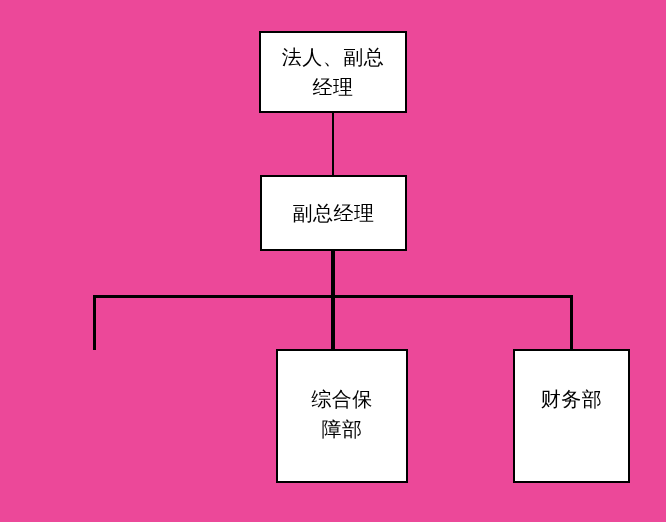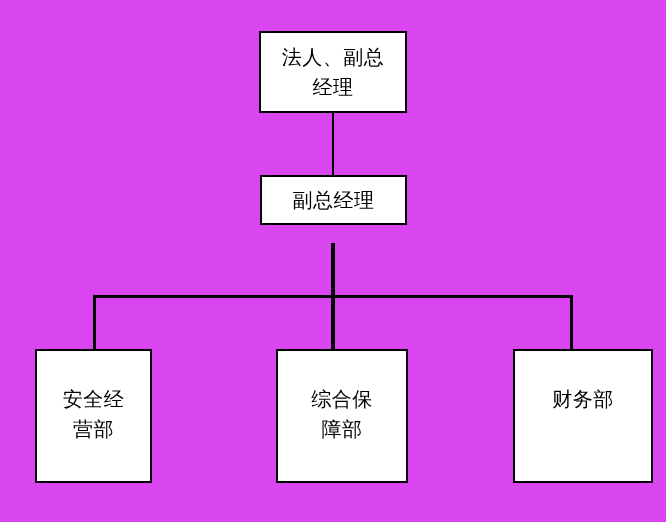--- a/index.html
+++ b/index.html
@@ -8,21 +8,21 @@
     padding: 0;
     background: #ffffff;
   }
   body {
     font-family: "Liberation Sans", "DejaVu Sans", sans-serif;
   }
   #chart-canvas {
     position: relative;
     width: 666px;
     height: 522px;
-    background: #d946ef;
+    background: #ec4899;
     overflow: hidden;
   }
   .node-box {
     position: absolute;
     box-sizing: border-box;
     background: #ffffff;
     border: 2px solid #000000;
     display: flex;
     justify-content: center;
     z-index: 3;
@@ -111,31 +111,27 @@
 
   <div class="connector" id="drop-center"></div>
 
   <div class="connector" id="drop-right"></div>
 
   <div class="node-box v-center" style="left:259px; top:31px; width:148px; height:82px;">
     <span class="node-label">法人、副总
 经理</span>
   </div>
 
-  <div class="node-box v-center" style="left:260px; top:175px; width:147px; height:50px;">
+  <div class="node-box v-center" style="left:260px; top:175px; width:147px; height:76px;">
     <span class="node-label">副总经理</span>
   </div>
 
-  <div class="node-box v-upper" style="left:35px; top:349px; width:117px; height:134px;">
-    <span class="node-label">安全经
-营部</span>
-  </div>
 
   <div class="node-box v-upper" style="left:276px; top:349px; width:132px; height:134px;">
     <span class="node-label">综合保
 障部</span>
   </div>
 
-  <div class="node-box v-upper" style="left:513px; top:349px; width:140px; height:134px;">
+  <div class="node-box v-upper" style="left:513px; top:349px; width:117px; height:134px;">
     <span class="node-label">财务部</span>
   </div>
 
 </div>
 
 </body></html>

